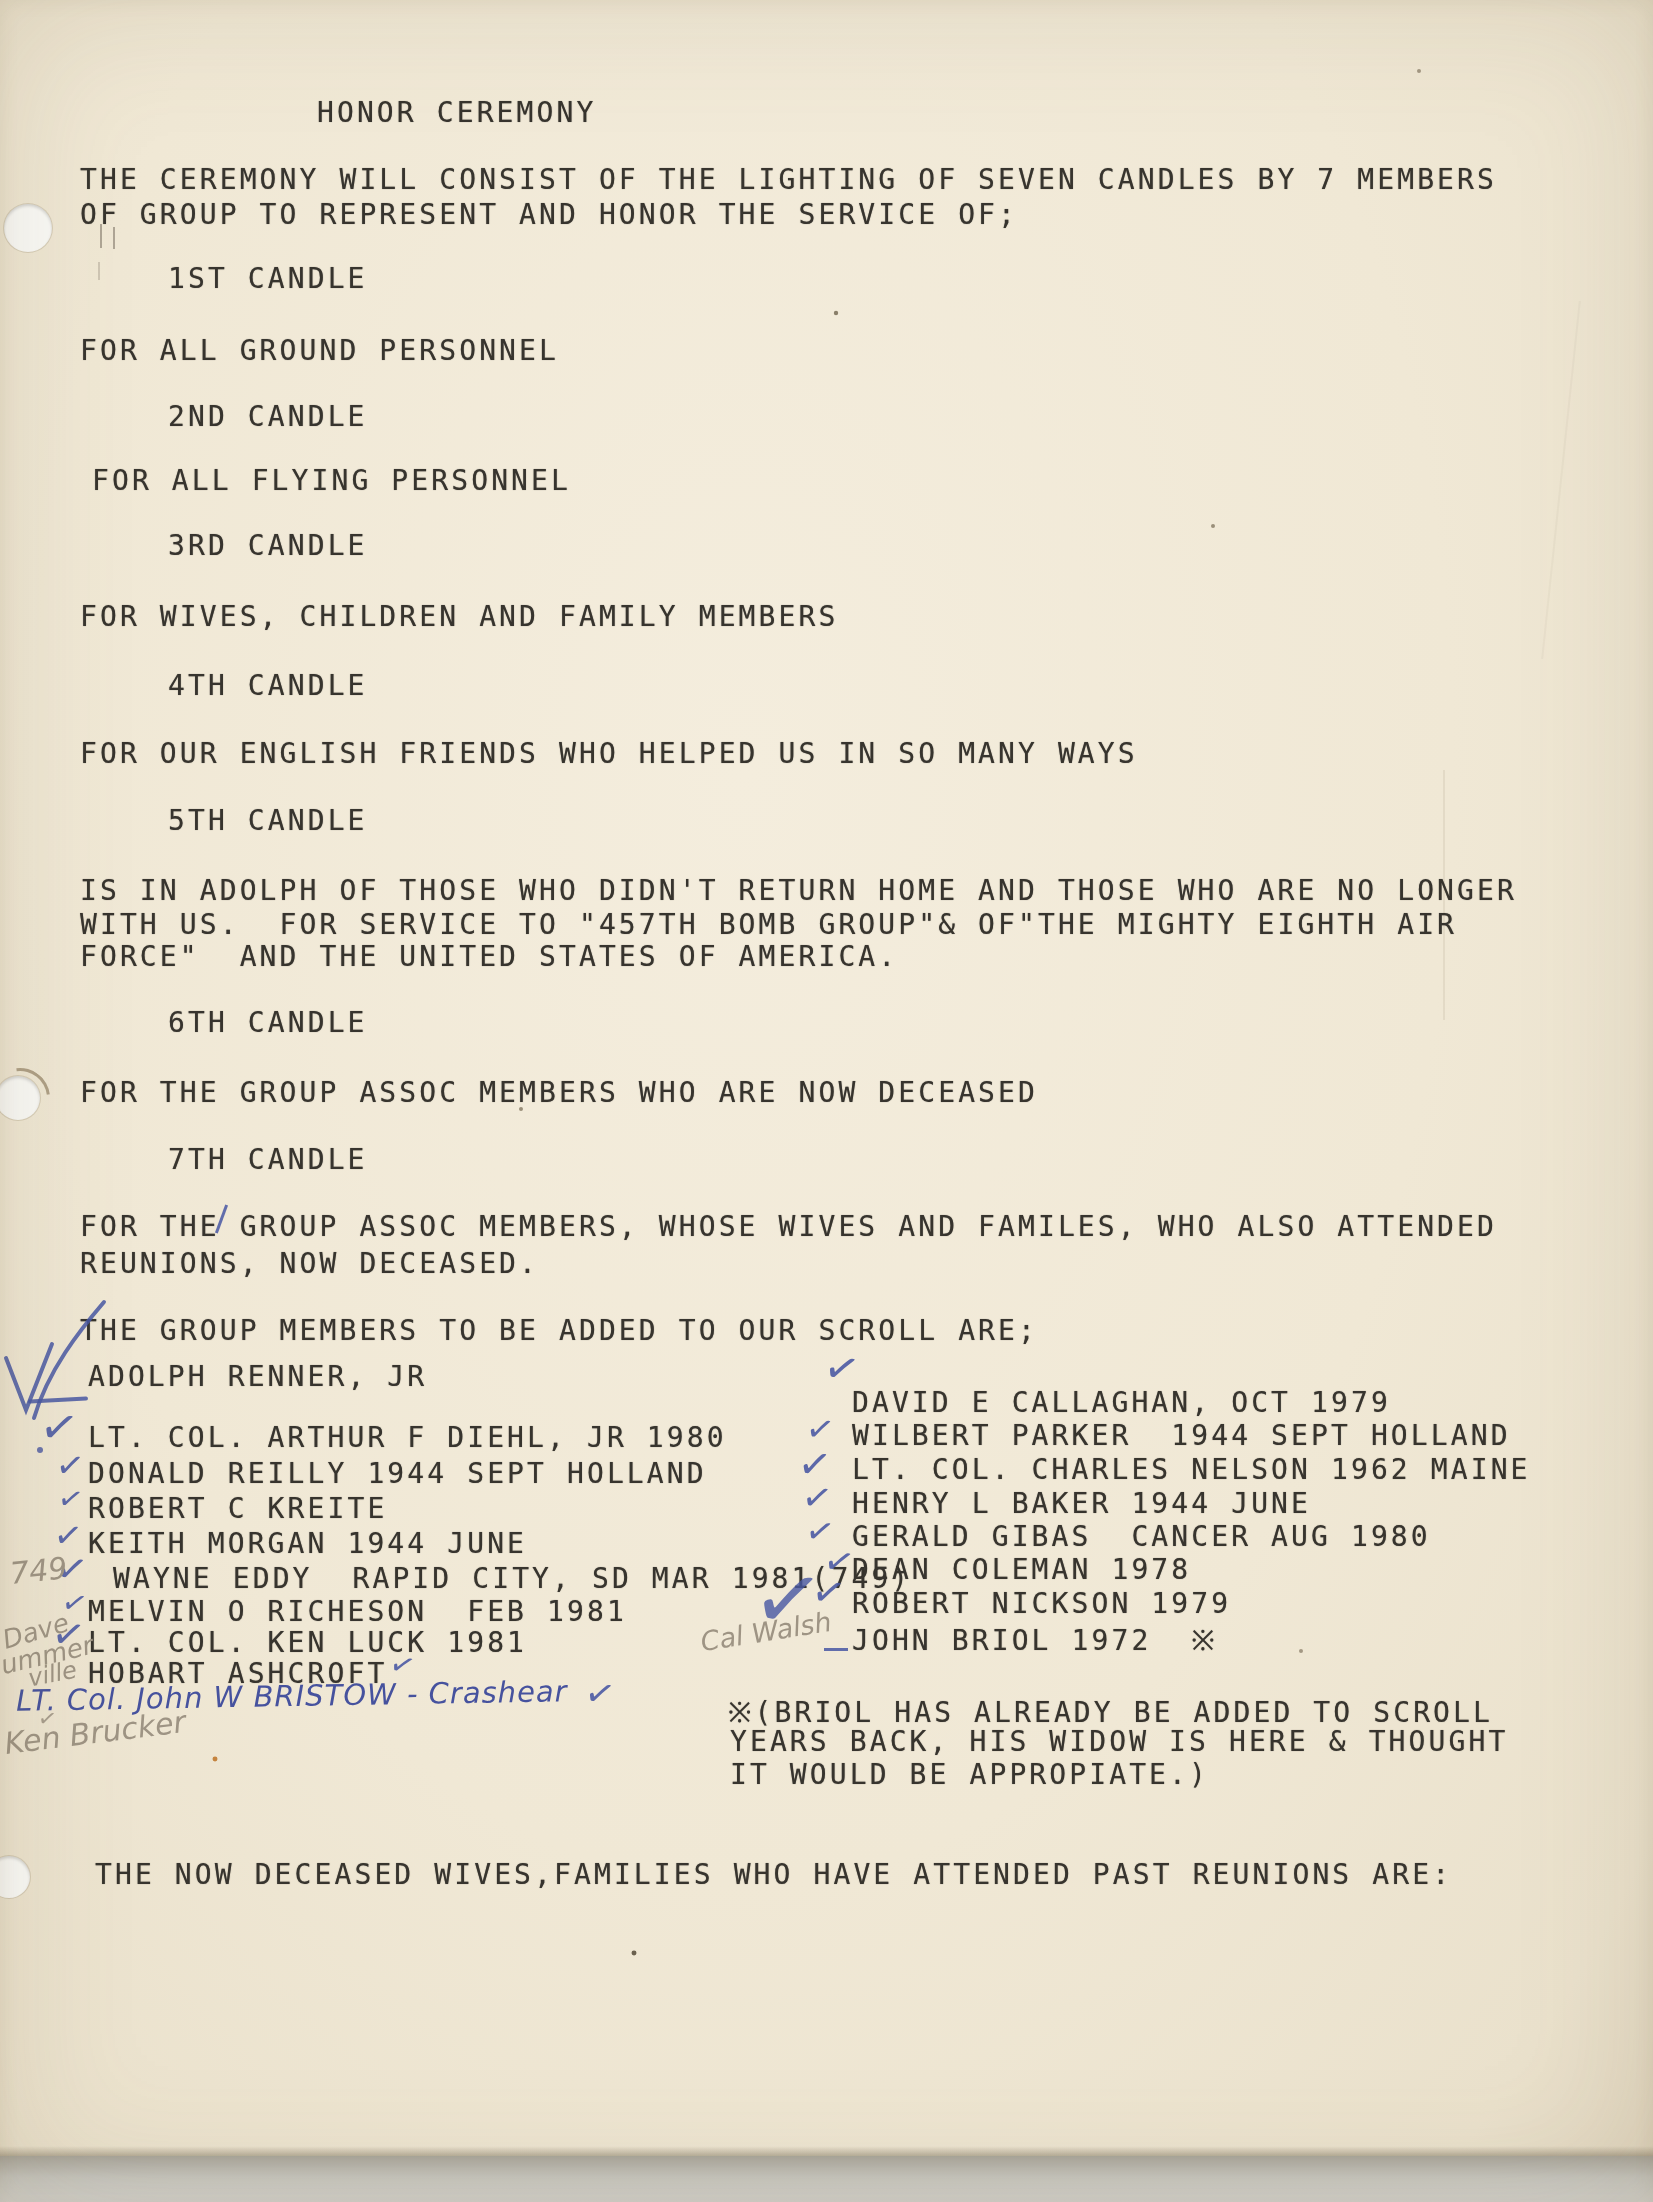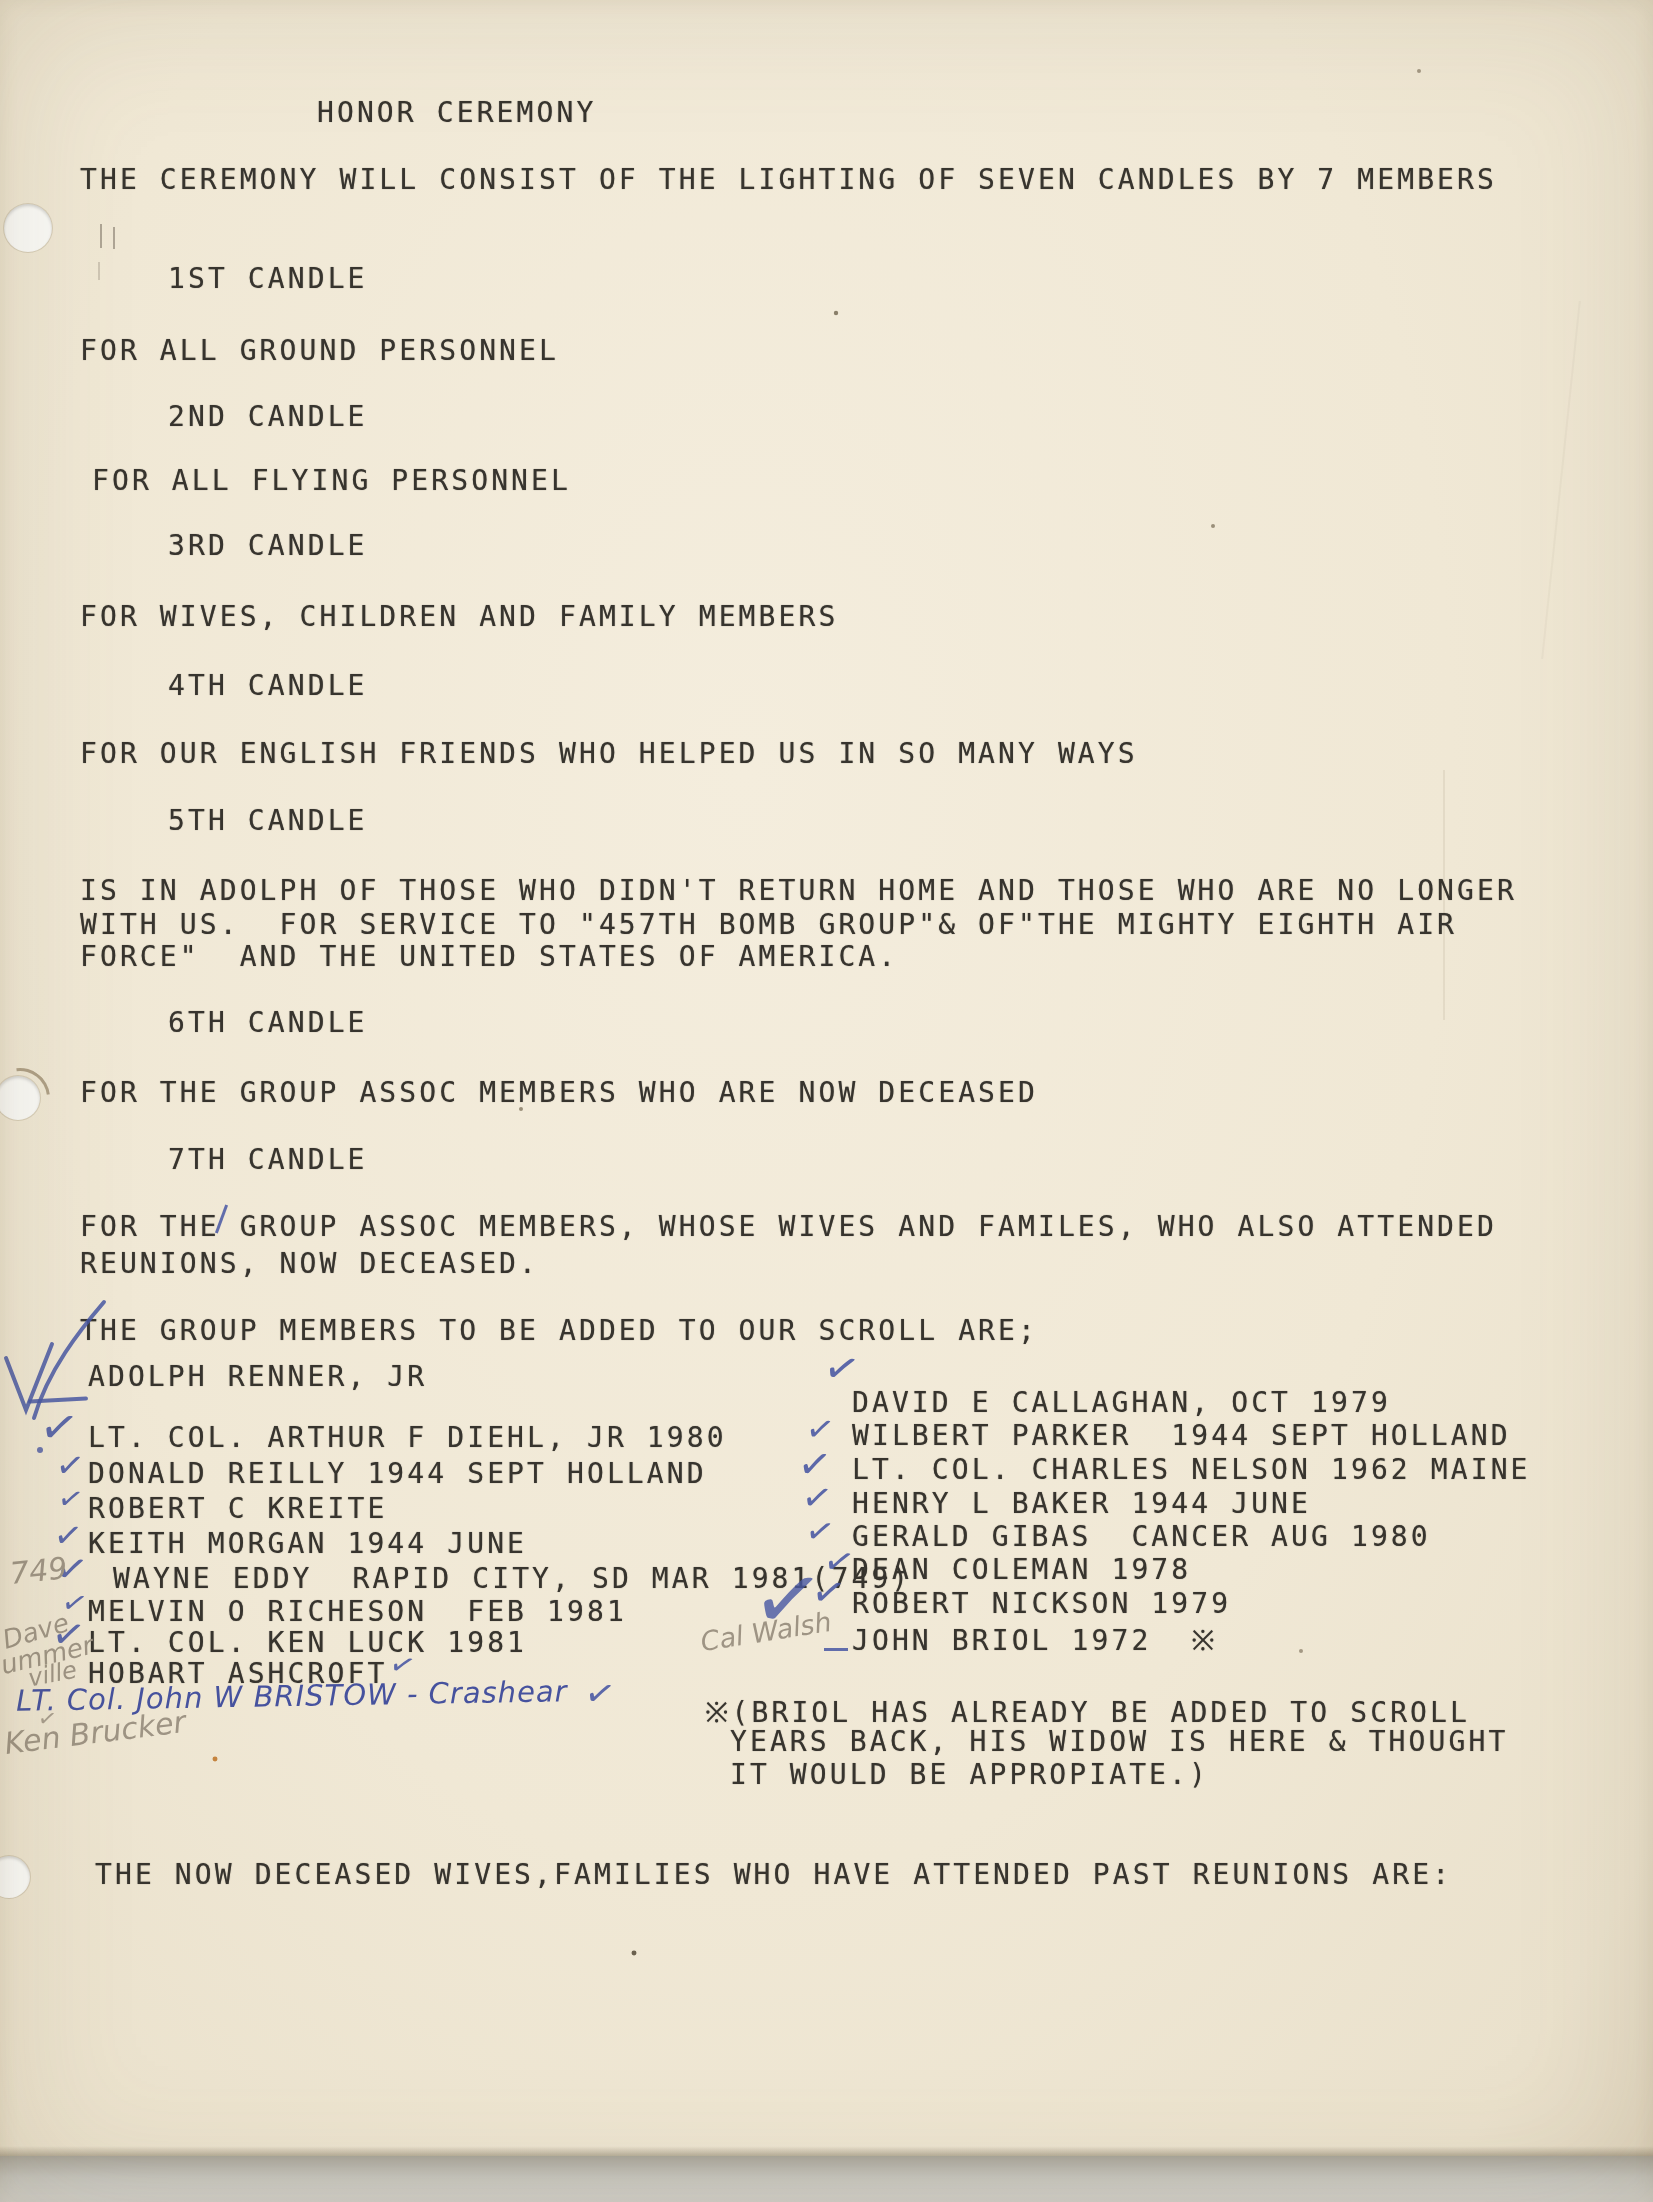--- a/index.html
+++ b/index.html
@@ -57,20 +57,21 @@
   <div class="hole" style="left:-4px; top:1076px; width:44px; height:44px;"></div>
   <div class="hole" style="left:-12px; top:1856px; width:42px; height:42px;"></div>
 
   <div class="crease" style="left:1443px; top:770px; width:2px; height:250px;"></div>
   <div class="crease" style="left:1560px; top:300px; width:2px; height:360px; transform:rotate(6deg); opacity:.5;"></div>
   <div class="specks"></div>
 
   <div class="typed" style="left:317px; top:96px;">HONOR CEREMONY</div>
 
   <div class="typed" style="left:80px; top:163px;">THE CEREMONY WILL CONSIST OF THE LIGHTING OF SEVEN CANDLES BY 7 MEMBERS</div>
+  <div class="typed" style="left:80px; top:198px;">OF GROUP TO REPRESENT AND HONOR THE SERVICE OF;</div>
 
   <div class="typed" style="left:168px; top:262px;">1ST CANDLE</div>
   <div class="typed" style="left:80px; top:334px;">FOR ALL GROUND PERSONNEL</div>
 
   <div class="typed" style="left:168px; top:400px;">2ND CANDLE</div>
   <div class="typed" style="left:92px; top:464px;">FOR ALL FLYING PERSONNEL</div>
 
   <div class="typed" style="left:168px; top:529px;">3RD CANDLE</div>
   <div class="typed" style="left:80px; top:600px;">FOR WIVES, CHILDREN AND FAMILY MEMBERS</div>
 
@@ -103,21 +104,21 @@
 
   <div class="typed" style="left:852px; top:1386px;">DAVID E CALLAGHAN, OCT 1979</div>
   <div class="typed" style="left:852px; top:1419px;">WILBERT PARKER  1944 SEPT HOLLAND</div>
   <div class="typed" style="left:852px; top:1453px;">LT. COL. CHARLES NELSON 1962 MAINE</div>
   <div class="typed" style="left:852px; top:1487px;">HENRY L BAKER 1944 JUNE</div>
   <div class="typed" style="left:852px; top:1520px;">GERALD GIBAS  CANCER AUG 1980</div>
   <div class="typed" style="left:852px; top:1553px;">DEAN COLEMAN 1978</div>
   <div class="typed" style="left:852px; top:1587px;">ROBERT NICKSON 1979</div>
   <div class="typed" style="left:852px; top:1620px;">JOHN BRIOL 1972  ※</div>
 
-  <div class="typed" style="left:705px; top:1692px;">※(BRIOL HAS ALREADY BE ADDED TO SCROLL</div>
+  <div class="typed" style="left:728px; top:1692px;">※(BRIOL HAS ALREADY BE ADDED TO SCROLL</div>
   <div class="typed" style="left:730px; top:1725px;">YEARS BACK, HIS WIDOW IS HERE &amp; THOUGHT</div>
   <div class="typed" style="left:730px; top:1758px;">IT WOULD BE APPROPIATE.)</div>
 
   <div class="typed" style="left:95px; top:1858px;">THE NOW DECEASED WIVES,FAMILIES WHO HAVE ATTENDED PAST REUNIONS ARE:</div>
 
   <div class="tick" style="left:100px; top:224px; width:2px; height:24px;"></div>
   <div class="tick" style="left:113px; top:227px; width:2px; height:22px;"></div>
   <div class="tick" style="left:98px; top:262px; width:2px; height:18px; opacity:.4;"></div>
 
   <svg class="scribble" style="left:0; top:1300px;" width="120" height="170" viewBox="0 0 120 170">

